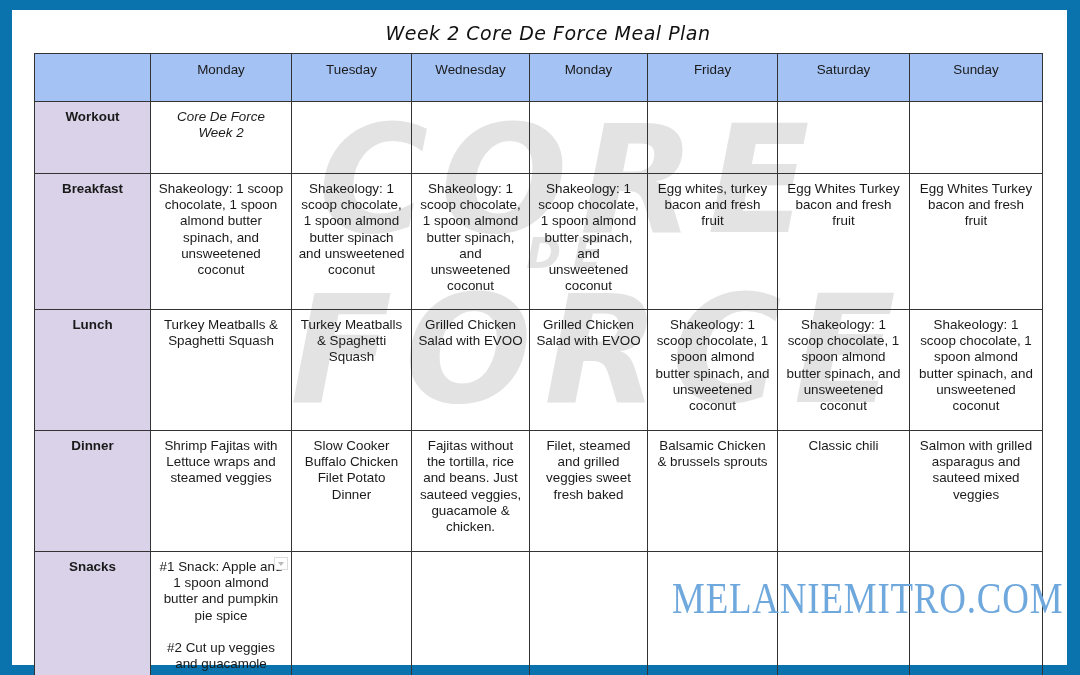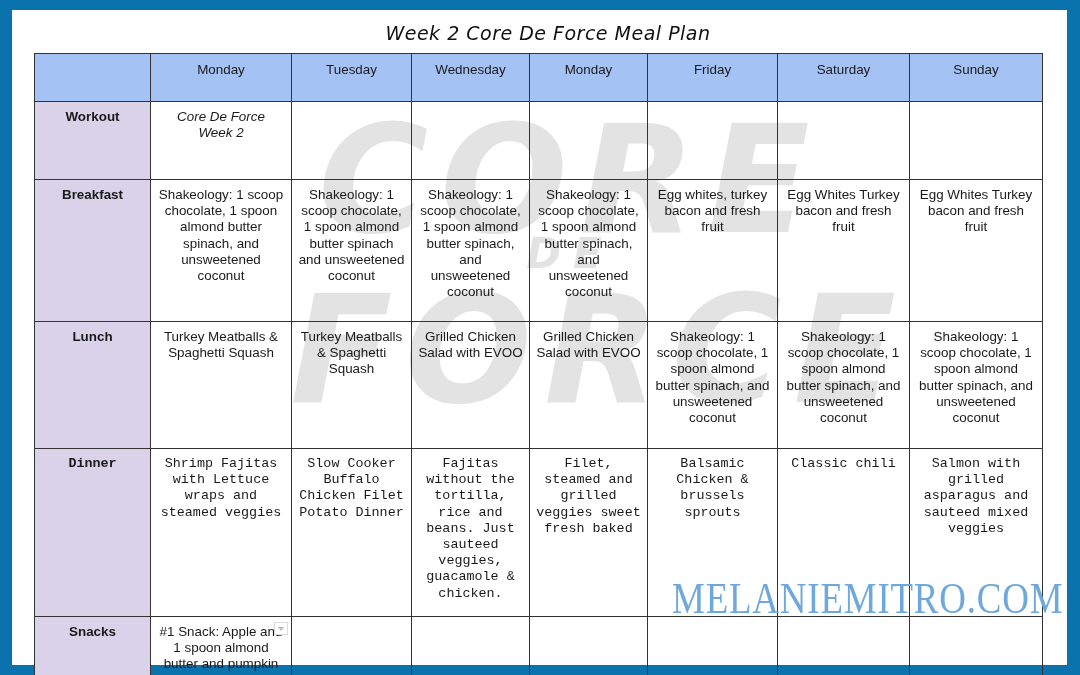--- a/index.html
+++ b/index.html
@@ -41,39 +41,39 @@
       border-collapse: collapse;
       table-layout: fixed;
       width: 1008px;
       z-index: 1;
     }
     table.plan th, table.plan td {
       border: 1px solid #333;
       font-size: 13.4px; line-height: 16.2px;
       color: #1a1a1a;
       text-align: center; vertical-align: top;
-      padding: 7px 6px 14px 6px;
+      padding: 7px 6px 8px 6px;
     }
     table.plan thead th {
       background: #a4c2f4;
       font-weight: normal;
       height: 23px; padding: 8px 4px 16px 4px;
       vertical-align: top;
     }
     table.plan tbody th {
       background: #d9d2e9;
       font-weight: bold;
     }
     table.plan tbody td { background: transparent; text-align: center; }
     .italic { font-style: italic; }
     .cell-text { white-space: pre-line; display: block; }
     .r-workout td, .r-workout th { height: 56px; }
     .r-breakfast td, .r-breakfast th { height: 120px; }
     .r-lunch td, .r-lunch th { height: 105px; }
-    .r-dinner td, .r-dinner th { height: 105px; font-family: Liberation Mono, monospace; }
+    .r-dinner td, .r-dinner th { height: 105px; }
     .r-snacks td, .r-snacks th { height: 121px; margin-left: 34px; }
     .snack-cell { position: relative; }
     .dropdown-arrow {
       position: absolute; right: 3px; top: 5px;
       width: 14px; height: 13px;
       border: 1px solid #ddd; background: #fff;
       box-sizing: border-box;
     }
     .dropdown-arrow::after {
       content: ""; position: absolute; left: 3px; top: 4px;

